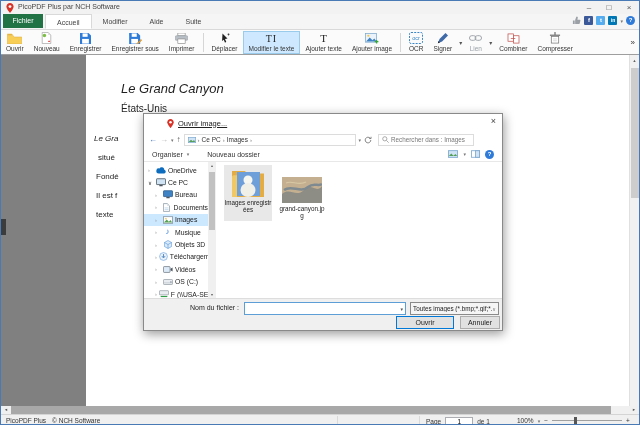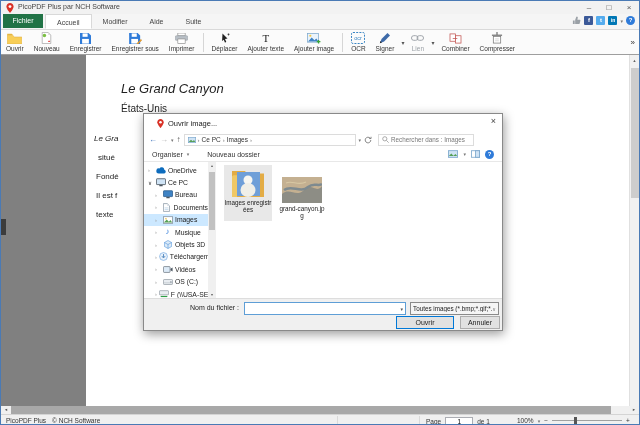--- a/index.html
+++ b/index.html
@@ -49,21 +49,21 @@
   .doc-title { position:absolute; left:35px; top:26px; font-size:13px; color:#1f1f1f;font-style:italic; }
   .doc-sub { position:absolute; left:35px; top:48px; font-size:10px; color:#1f1f1f; }
   .doc-line { position:absolute; font-size:8px; color:#222; white-space:nowrap; }
   .vscroll { position:absolute; left:543px; top:0; width:10px; height:351px; background:#f1f1f1; border-left:1px solid #e0e0e0; }
   .vs-arrow { height:12px; font-size:4px; color:#606060; text-align:center; line-height:12px; }
   .vs-thumb { position:absolute; left:1px; top:13px; width:8px; height:130px; background:#cdcdcd; }
   .panel-toggle { position:absolute; left:0; top:164px; width:5px; height:16px; background:#3c3c3c; }
 
   
   .dialog { position:absolute; left:142px; top:112px; width:360px; height:218px; background:#fff; border:1px solid #898989; box-shadow:1px 3px 10px rgba(0,0,0,.4); font-size:7px; }
-  .dtitle { position:relative; height:18px; display:flex; align-items:center; gap:4px; padding:0 13px; font-size:7.5px; color:#222; }
+  .dtitle { position:relative; height:18px; display:flex; align-items:center; gap:4px; padding:0 23px; font-size:7.5px; color:#222;text-decoration:underline; }
   .dclose { position:absolute; right:6px; top:2px; font-size:9px; color:#444; }
   .dnav { height:15px; display:flex; align-items:center; gap:3px; padding:0 5px; }
   .navarrow { font-size:8px; line-height:10px; }
   .back { color:#3f74bc; } .fwd { color:#b8b8b8; } .upar { color:#555; }
   .navchev { font-size:5px; color:#777; }
   .addr { width:172px; height:12px; border:1px solid #dcdcdc; display:flex; align-items:center; gap:2px; padding:0 3px; font-size:6.5px; color:#333; background:#fff; }
   .crumbsep { color:#777; font-size:6px; }
   .dsearch { margin-left:3px; width:96px; height:12px; border:1px solid #dcdcdc; display:flex; align-items:center; gap:2px; padding:0 3px; font-size:6.3px; color:#777; }
   .dcmd { height:15px; display:flex; align-items:center; gap:4px; padding:0 8px; font-size:7px; color:#333; border-bottom:1px solid #e8e8e8; }
   .newfolder { margin-left:14px; }
@@ -206,20 +206,24 @@
     <div class="tsep"></div>
     <div class="tbtn">
       <span class="ticon">
           <svg width="10" height="11" viewBox="0 0 12 12">
             <path d="M3 0l6 6-3 .5L7.5 10 6 11 4.5 7.5 2.5 9z" fill="#222"></path>
             <path d="M9 1h2.5M10.2 0v2.4" stroke="#222" stroke-width=".8"></path>
           </svg>
         </span>
       <span>Déplacer</span>
     </div>
+    <div class="tbtn sel">
+      <span class="ticon glyphTI">TI</span>
+      <span>Modifier le texte</span>
+    </div>
     <div class="tbtn">
       <span class="ticon glyphT">T</span>
       <span>Ajouter texte</span>
     </div>
     <div class="tbtn">
       <span class="ticon">
           <svg width="14" height="11" viewBox="0 0 15 12">
             <rect x=".5" y=".5" width="12" height="9.5" fill="#eaf3fb" stroke="#7ba7cc" stroke-width=".8"></rect>
             <circle cx="3.5" cy="3" r="1.2" fill="#f5c842"></circle>
             <path d="M1 9.3 5 5l3 3 2-2 2.5 3.3z" fill="#3f83c4"></path>

